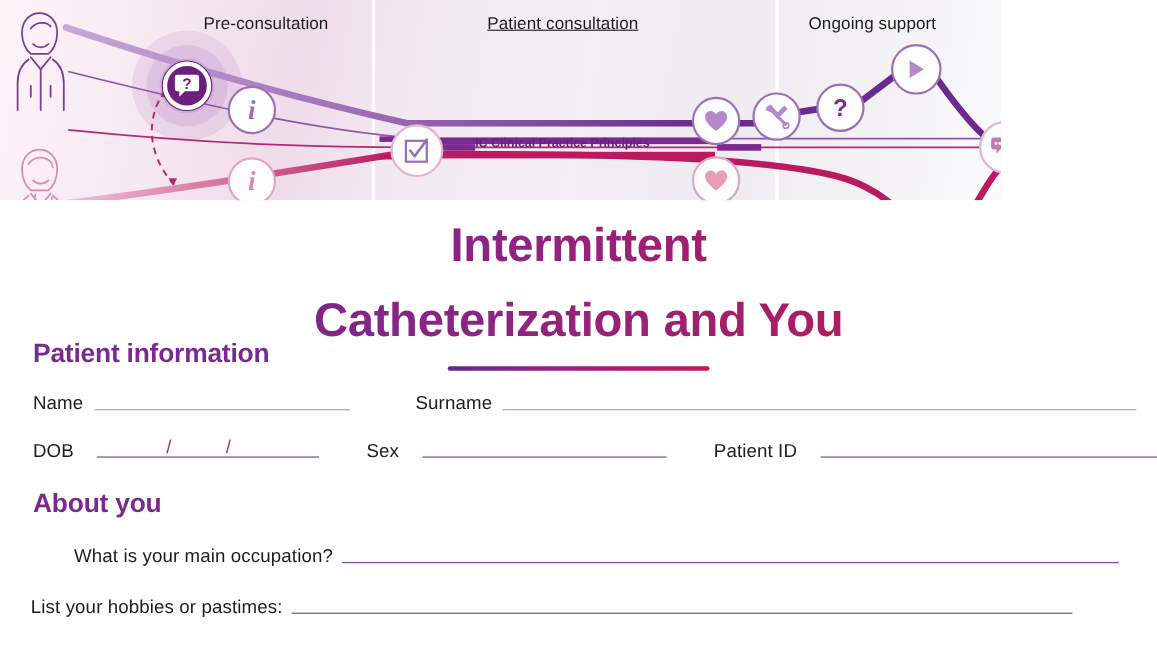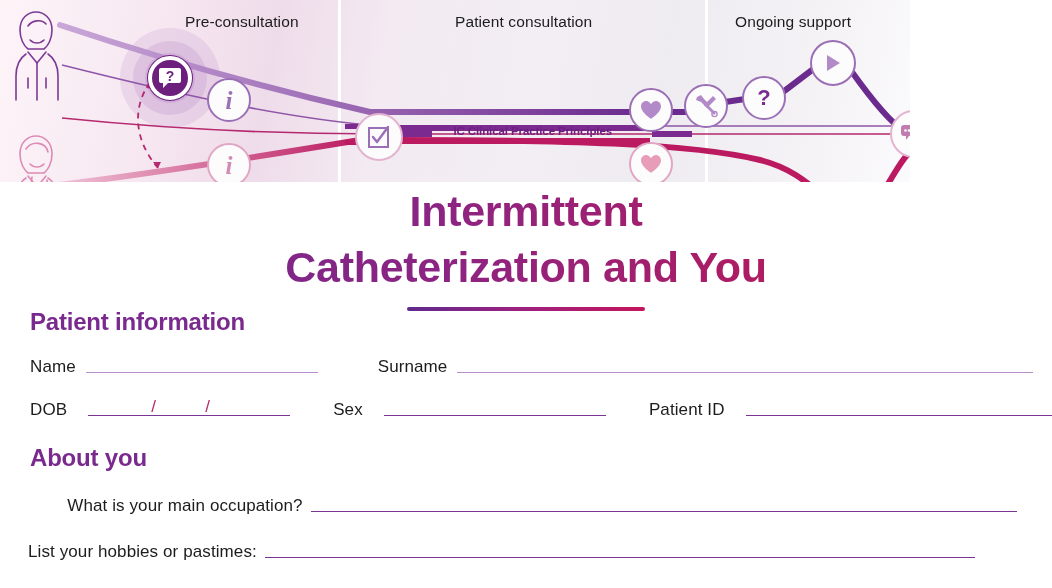--- a/index.html
+++ b/index.html
@@ -31,21 +31,21 @@
   .node.solid{background:#6d1f7e;border:4px solid #ffffff;box-shadow:0 0 0 1px #6d1f7e;}
 
   .halo{position:absolute;border-radius:50%;}
 
   
   .title-wrap{position:absolute;left:0;top:182px;width:1052px;text-align:center;}
   .title{
     font-size:43px;font-weight:700;line-height:1.2;letter-spacing:-.3px;
     background:linear-gradient(90deg,#6c2a8f 0%,#8c2483 42%,#ae1c62 72%,#c4165a 100%);
     -webkit-background-clip:text;background-clip:text;color:transparent;
-    -webkit-text-fill-color:transparent;margin:4px;padding:0;
+    -webkit-text-fill-color:transparent;margin:16px;padding:0;
   }
   .title-rule{width:238px;height:4px;margin:14px auto 0;border-radius:2px;
     background:linear-gradient(90deg,#5e2a8e 0%,#9b2180 45%,#c4155c 100%);}
 
   
   .form{position:absolute;left:0;top:296px;width:1052px;}
   .sect-title{font-size:24px;font-weight:700;color:#7a2a8e;letter-spacing:-.2px;margin:12px;}
   .row{display:flex;align-items:flex-end;white-space:nowrap;}
   .fl{font-size:17px;color:#1c1c1c;letter-spacing:.1px;}
   .ln{height:1px;background:#7a3494;position:relative;top:-4px;}
@@ -136,24 +136,24 @@
         <path d="M42,48 C48,52 52,60 52,70 L52,100"></path>
         <path d="M22,46 L31,57 L40,46"></path>
         <path d="M26,47 C24,60 30,68 34,68 C38,68 42,62 41,50"></path>
         <circle cx="34" cy="72" r="4"></circle>
         <path d="M22,76 L22,86"></path>
           <path d="M42,76 L42,86"></path>
       </g>
     </svg>
 
     <div class="phase-label" style="left:185px;">Pre-consultation</div>
-    <div class="phase-label" style="left:455px;">Patient consultation</div>
+    <div class="phase-label" style="left:443px;text-decoration:underline;">Patient consultation</div>
     <div class="phase-label" style="left:735px;">Ongoing support</div>
 
-    <div style="position:absolute;left:432px;top:125px;width:180px;text-align:right;font-size:11.5px;font-weight:700;color:#6d1f7e;letter-spacing:-.1px;">IC Clinical Practice Principles</div>
+    <div style="position:absolute;left:432px;top:125px;width:180px;text-align:left;font-size:11.5px;font-weight:700;color:#6d1f7e;letter-spacing:-.1px;">IC Clinical Practice Principles</div>
 
     <div class="node solid" style="left:148px;top:56px;width:44px;height:44px;">
       <svg width="26" height="26" viewBox="0 0 26 26">
         <path d="M4,3 H22 A2,2 0 0 1 24,5 V16 A2,2 0 0 1 22,18 H11 L6,23 V18 H4 A2,2 0 0 1 2,16 V5 A2,2 0 0 1 4,3 Z" fill="#ffffff"></path>
         <text x="13" y="16" text-anchor="middle" font-size="14" font-weight="700" fill="#6d1f7e" font-family="Liberation Sans, sans-serif">?</text>
       </svg>
     </div>
 
     <div class="node purple" style="left:207px;top:78px;width:44px;height:44px;">
       <span style="font-size:25px;font-weight:700;font-style:italic;color:#9b6fb5;font-family:'Liberation Serif',serif;line-height:1;">i</span>

